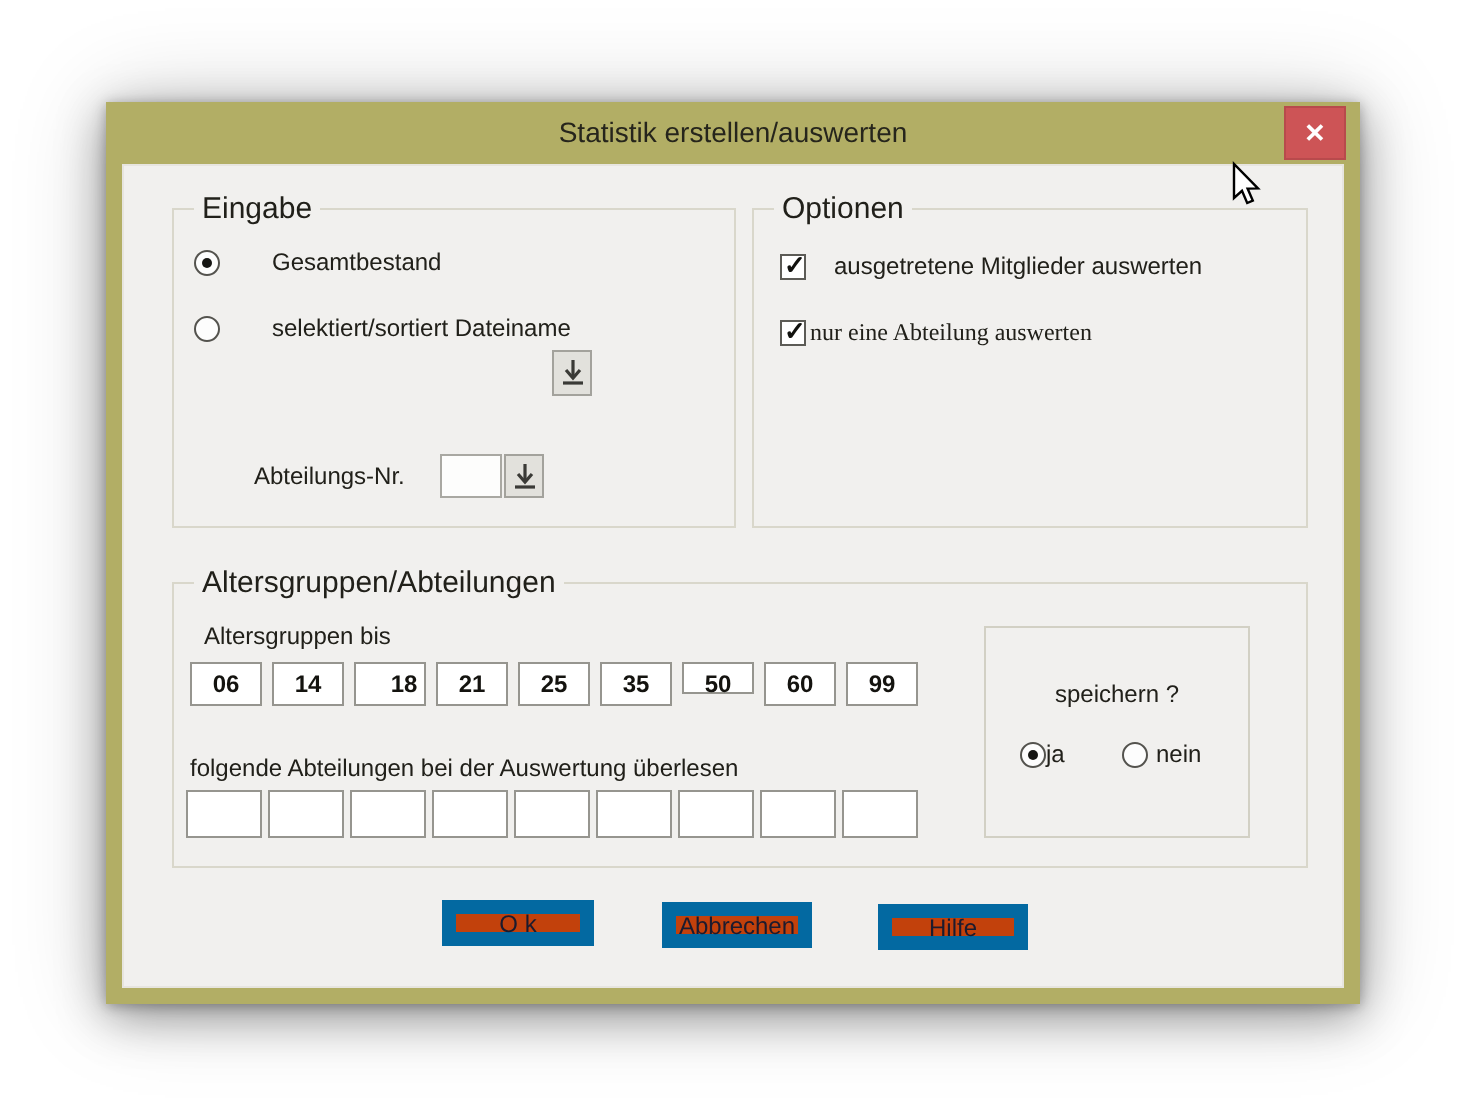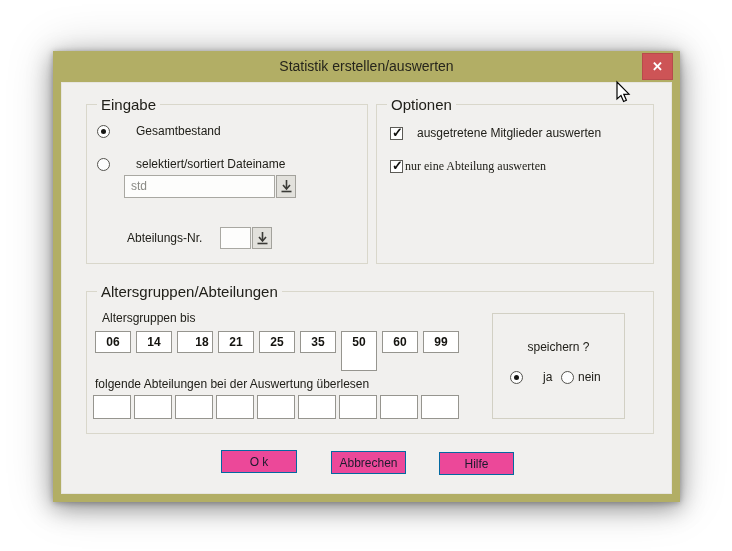--- a/index.html
+++ b/index.html
@@ -77,21 +77,21 @@
     text-align:center; display:inline-block;
   }
   .row-boxes { position:absolute; display:flex; }
 
   .save-box {
     position:absolute; border:1px solid #d2d0c4; background:#f1f0ee;
   }
   .save-title { position:absolute; left:0; right:0; top:26px; text-align:center; font-size:12px; color:#21201a; }
 
   .push-btn {
-    position:absolute; background:#ec4899; border:1px solid #0369a1;
+    position:absolute; background:#c2410c; border:7px solid #0369a1;
     font-size:12px; color:#1c1b2e; text-align:center; cursor:pointer;
     display:flex; align-items:center; justify-content:center;
   }
 
   .cursor { position:absolute; left:612px; top:80px; z-index:50; pointer-events:none; }
 </style>
 </head>
 <body>
 
 <div class="dialog">
@@ -110,21 +110,20 @@
       <div class="radio-row" style="left:10px; top:19px;">
         <span class="radio checked"></span>
         <span class="ctl-label gap-wide">Gesamtbestand</span>
       </div>
 
       <div class="radio-row" style="left:10px; top:52px;">
         <span class="radio"></span>
         <span class="ctl-label gap-wide">selektiert/sortiert Dateiname</span>
       </div>
 
-      <div class="textfield" style="left:37px; top:70px; width:151px; height:23px;">std</div>
       <div class="icon-btn" style="left:189px; top:70px; width:20px; height:23px;">
         <svg width="13" height="15" viewBox="0 0 13 15">
           <line x1="6.5" y1="1" x2="6.5" y2="9" stroke="#3a3a36" stroke-width="1.6"></line>
           <polyline points="3,6 6.5,10 10,6" fill="none" stroke="#3a3a36" stroke-width="1.6"></polyline>
           <line x1="1.5" y1="12.5" x2="11.5" y2="12.5" stroke="#3a3a36" stroke-width="1.6"></line>
         </svg>
       </div>
 
 
       <span class="ctl-label" style="position:absolute; left:40px; top:126px;">Abteilungs-Nr.</span>
@@ -161,21 +160,21 @@
 
       <span class="ctl-label" style="position:absolute; left:15px; top:19px;">Altersgruppen bis</span>
 
       <div class="row-boxes" style="left:8px; top:39px; gap:5px;">
         <span class="numbox" style="width:36px; height:22px; line-height:20px;">06</span>
         <span class="numbox" style="width:36px; height:22px; line-height:20px;">14</span>
         <span class="numbox" style="width:36px; height:22px; line-height:20px;padding-left:14px;">18</span>
         <span class="numbox" style="width:36px; height:22px; line-height:20px;">21</span>
         <span class="numbox" style="width:36px; height:22px; line-height:20px;">25</span>
         <span class="numbox" style="width:36px; height:22px; line-height:20px;">35</span>
-        <span class="numbox" style="width:36px; height:40px; line-height:20px;">50</span>
+        <span class="numbox" style="width:36px; height:16px; line-height:20px;">50</span>
         <span class="numbox" style="width:36px; height:22px; line-height:20px;">60</span>
         <span class="numbox" style="width:36px; height:22px; line-height:20px;">99</span>
       </div>
 
       <span class="ctl-label" style="position:absolute; left:8px; top:85px;">folgende Abteilungen bei der Auswertung überlesen</span>
 
       <div class="row-boxes" style="left:6px; top:103px; gap:3px;">
         <span class="numbox" style="width:38px; height:24px;"></span>
         <span class="numbox" style="width:38px; height:24px;"></span>
         <span class="numbox" style="width:38px; height:24px;"></span>
@@ -184,21 +183,21 @@
         <span class="numbox" style="width:38px; height:24px;"></span>
         <span class="numbox" style="width:38px; height:24px;"></span>
         <span class="numbox" style="width:38px; height:24px;"></span>
         <span class="numbox" style="width:38px; height:24px;"></span>
       </div>
 
       <div class="save-box" style="left:405px; top:21px; width:133px; height:106px;">
         <span class="save-title">speichern ?</span>
         <div class="radio-row" style="left:17px; top:56px;">
           <span class="radio checked"></span>
-          <span class="ctl-label" style="margin-left:20px;">ja</span>
+          <span class="ctl-label" style="margin-left:0;">ja</span>
         </div>
         <div class="radio-row" style="left:68px; top:56px;">
           <span class="radio"></span>
           <span class="ctl-label" style="margin-left:4px;">nein</span>
         </div>
       </div>
     </div>
 
     <div class="push-btn" style="left:159px; top:367px; width:76px; height:23px;">O k</div>
     <div class="push-btn" style="left:269px; top:368px; width:75px; height:23px;">Abbrechen</div>

